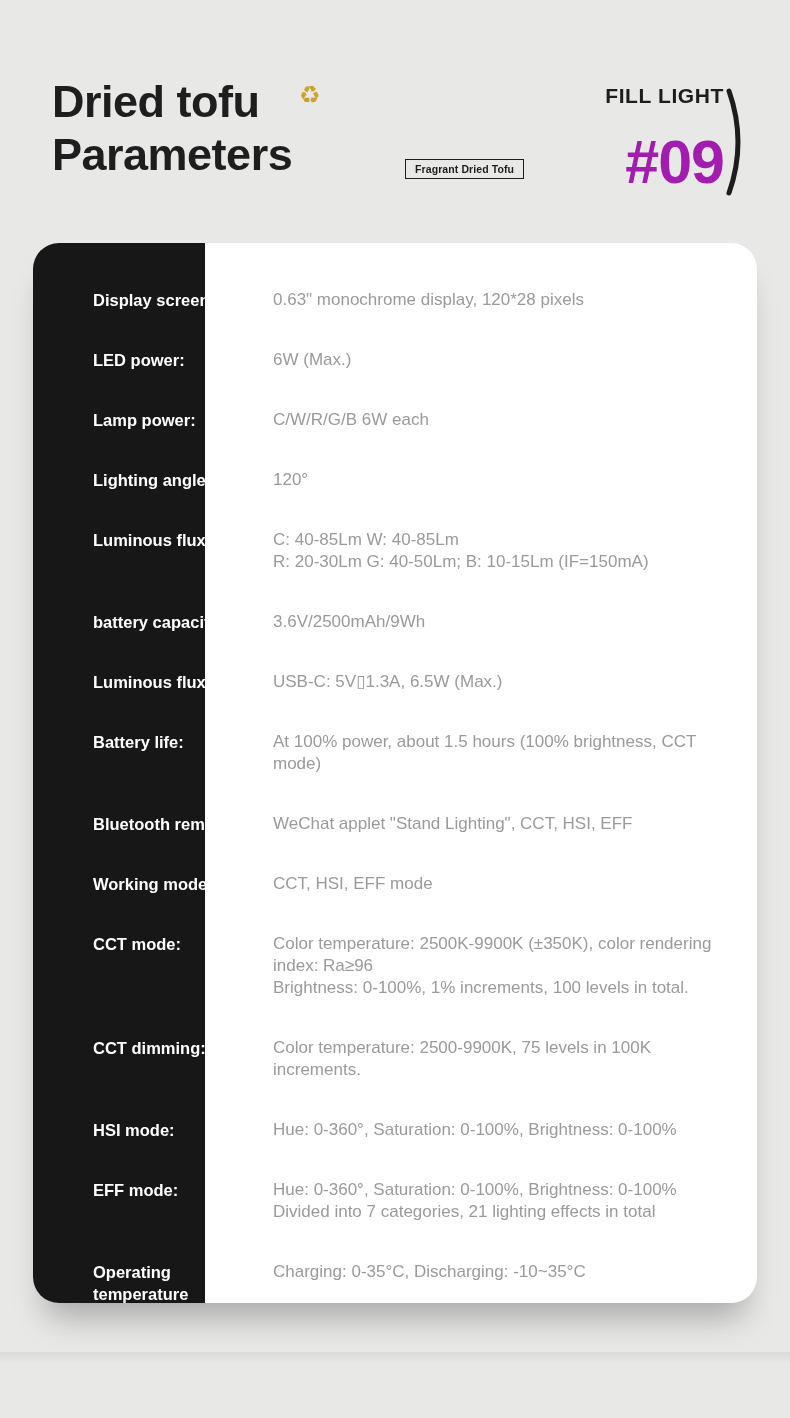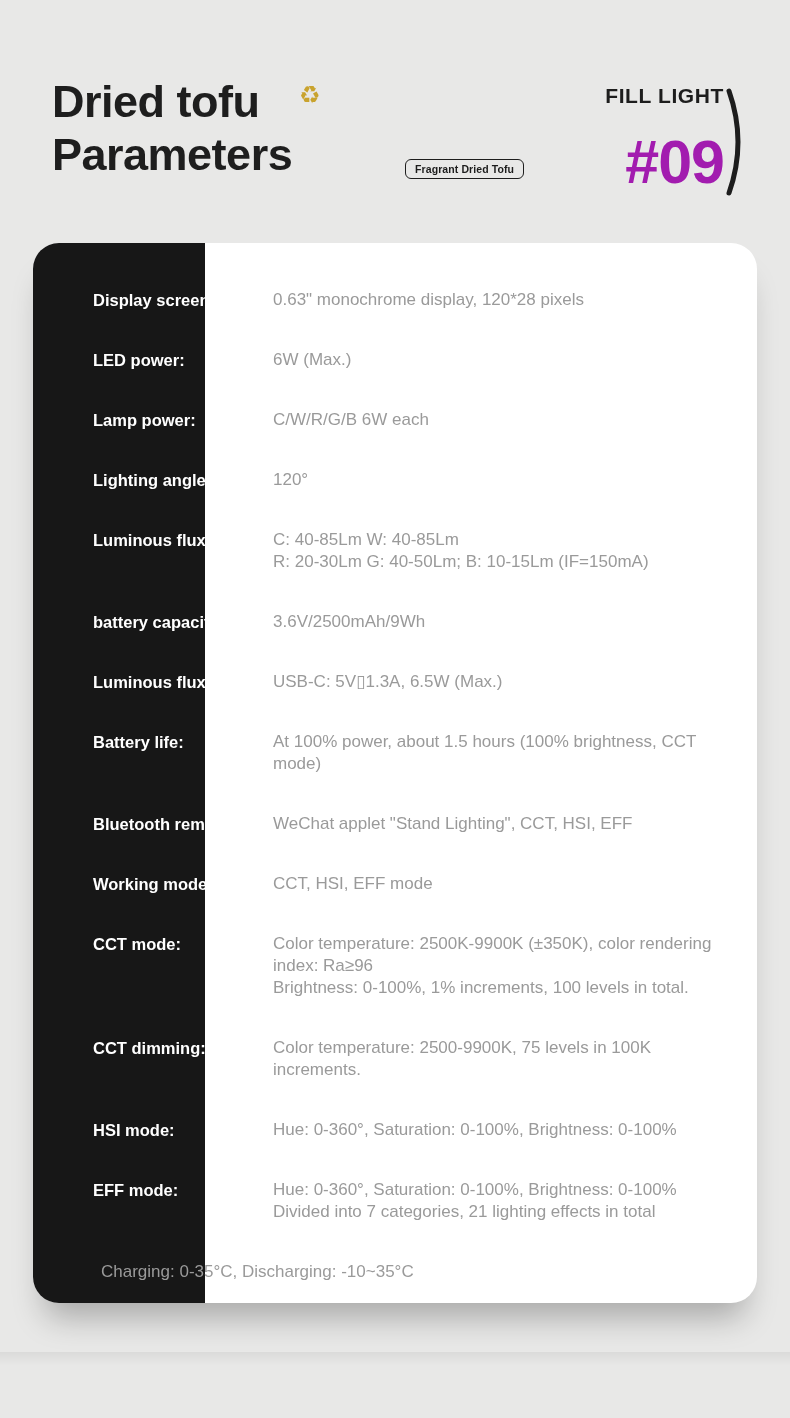--- a/index.html
+++ b/index.html
@@ -19,21 +19,21 @@
     font-size:45px; font-weight:bold; color:#1e1e1e;
     line-height:1.17; letter-spacing:-0.5px;
   }
   .recycle-icon {
     position:absolute; left:299px; top:83px;
     font-family:"DejaVu Sans", sans-serif;
     font-size:24px; color:#c9a32e; line-height:1;
   }
   .badge {
     position:absolute; left:405px; top:159px;
-    border:1.5px solid #1d1d1d; border-radius:6px;
+    border:1.5px solid #1d1d1d; border-radius:0;
     padding:3px 9px 3px 9px;
     font-size:10.5px; font-weight:bold; color:#1d1d1d;
     letter-spacing:0.1px; background:transparent;
   }
   .right-block {
     position:absolute; right:40px; top:84px;
     display:flex; align-items:flex-start; 
   }
   .fill-texts { text-align:right; }
   .fill-light-label {
@@ -205,20 +205,22 @@
 
         <div class="spec-row">
           <div class="row-label">EFF mode:</div>
           <div class="row-value">
             <div class="value-line">Hue: 0-360°, Saturation: 0-100%, Brightness: 0-100%</div>
             <div class="value-line">Divided into 7 categories, 21 lighting effects in total</div>
           </div>
         </div>
 
         <div class="spec-row">
+          <div class="row-label">Operating
+temperature</div>
           <div class="row-value">
             <div class="value-line">Charging: 0-35°C, Discharging: -10~35°C</div>
           </div>
         </div>
       </div>
   </div>
 
   <div class="bottom-band"></div>
 
 </div>

